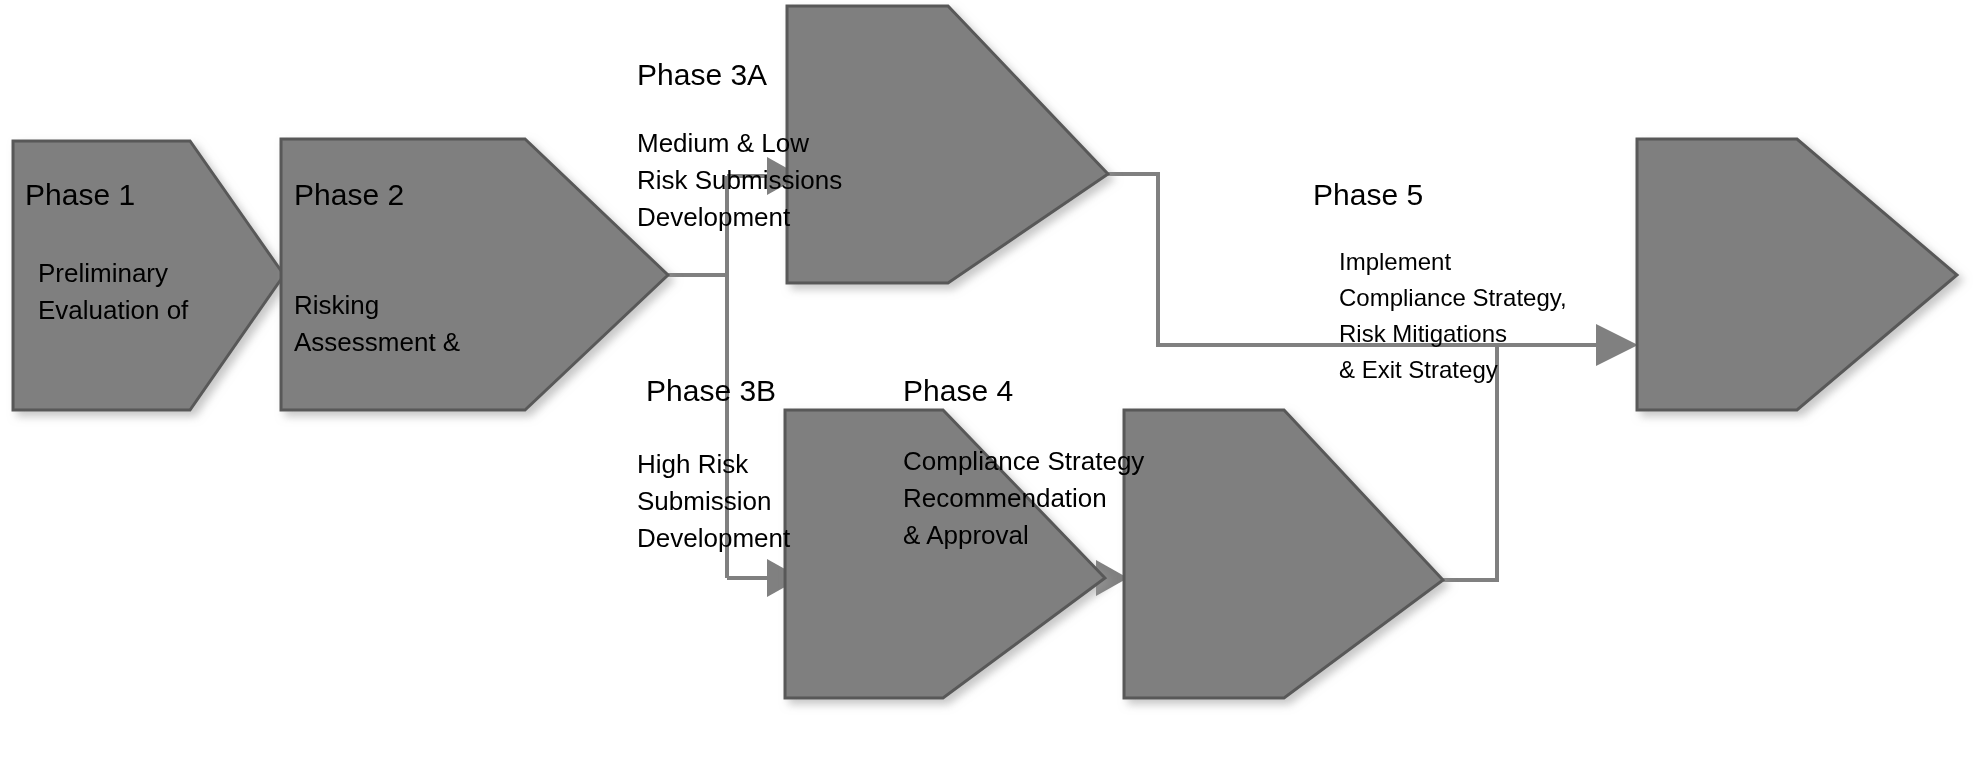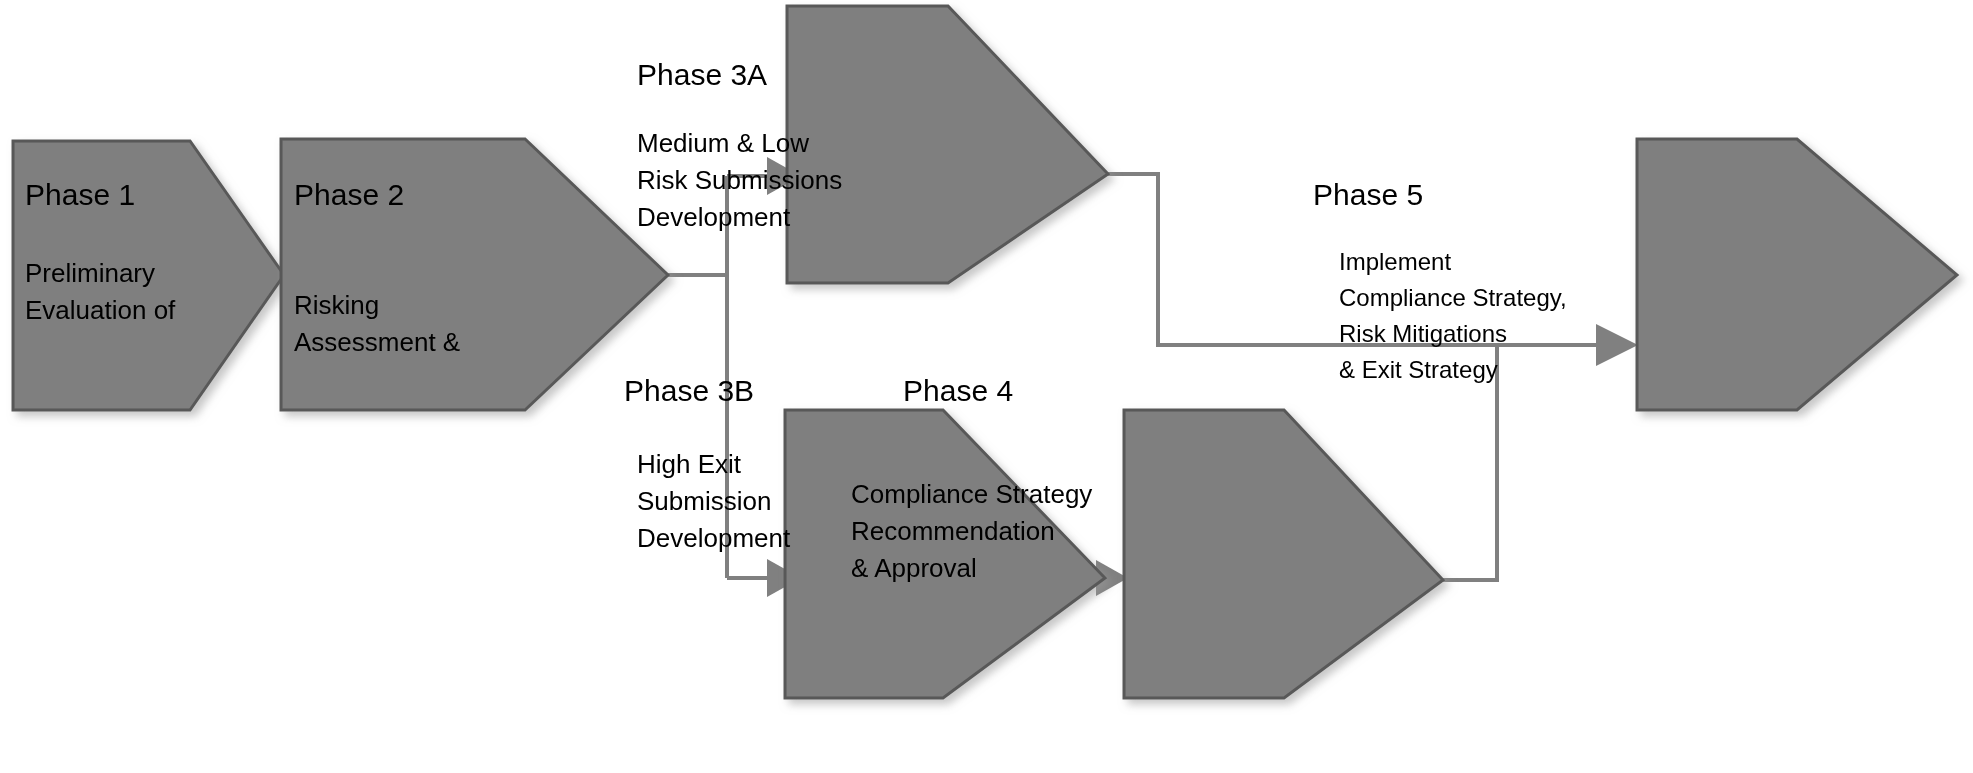--- a/index.html
+++ b/index.html
@@ -52,47 +52,47 @@
     <polygon filter="url(#shp-shadow)" points="787,6 948,6 1108,174 948,283 787,283" fill="#7f7f7f" stroke="#595959" stroke-width="3"></polygon>
 
     <polygon filter="url(#shp-shadow)" points="785,410 943,410 1105,578 943,698 785,698" fill="#7f7f7f" stroke="#595959" stroke-width="3"></polygon>
 
     <polygon filter="url(#shp-shadow)" points="1124,410 1284,410 1443,580 1284,698 1124,698" fill="#7f7f7f" stroke="#595959" stroke-width="3"></polygon>
 
     <polygon filter="url(#shp-shadow)" points="1637,139 1797,139 1957,275 1797,410 1637,410" fill="#7f7f7f" stroke="#595959" stroke-width="3"></polygon>
   </svg>
 
   <div class="node-text node-title" style="left:25px;top:177px;">Phase 1</div>
-  <div class="node-text node-body" style="left:25px;top:255px;width:250px;">
+  <div class="node-text node-body" style="left:38px;top:255px;width:250px;">
     <div>Preliminary</div>
     <div>Evaluation of</div>
   </div>
 
   <div class="node-text node-title" style="left:294px;top:177px;">Phase 2</div>
   <div class="node-text node-body" style="left:294px;top:255px;width:250px;margin-top:32px;">
     <div>Risking</div>
     <div>Assessment &amp;</div>
   </div>
 
   <div class="node-text node-title" style="left:637px;top:57px;">Phase 3A</div>
   <div class="node-text node-body" style="left:637px;top:125px;width:270px;">
     <div>Medium &amp; Low</div>
     <div>Risk Submissions</div>
     <div>Development</div>
   </div>
 
-  <div class="node-text node-title" style="left:624px;top:373px;">Phase 3B</div>
+  <div class="node-text node-title" style="left:646px;top:373px;">Phase 3B</div>
   <div class="node-text node-body" style="left:637px;top:446px;width:260px;">
-    <div>High Exit</div>
+    <div>High Risk</div>
     <div>Submission</div>
     <div>Development</div>
   </div>
 
   <div class="node-text node-title" style="left:903px;top:373px;">Phase 4</div>
-  <div class="node-text node-body" style="left:851px;top:443px;width:300px;margin-top:33px;">
+  <div class="node-text node-body" style="left:903px;top:443px;width:300px;">
     <div>Compliance Strategy</div>
     <div>Recommendation</div>
     <div>&amp; Approval</div>
   </div>
 
   <div class="node-text node-title" style="left:1313px;top:177px;">Phase 5</div>
   <div class="node-text node-body small" style="left:1313px;top:244px;width:300px;">
     <div>Implement</div>
     <div>Compliance Strategy,</div>
     <div>Risk Mitigations</div>

